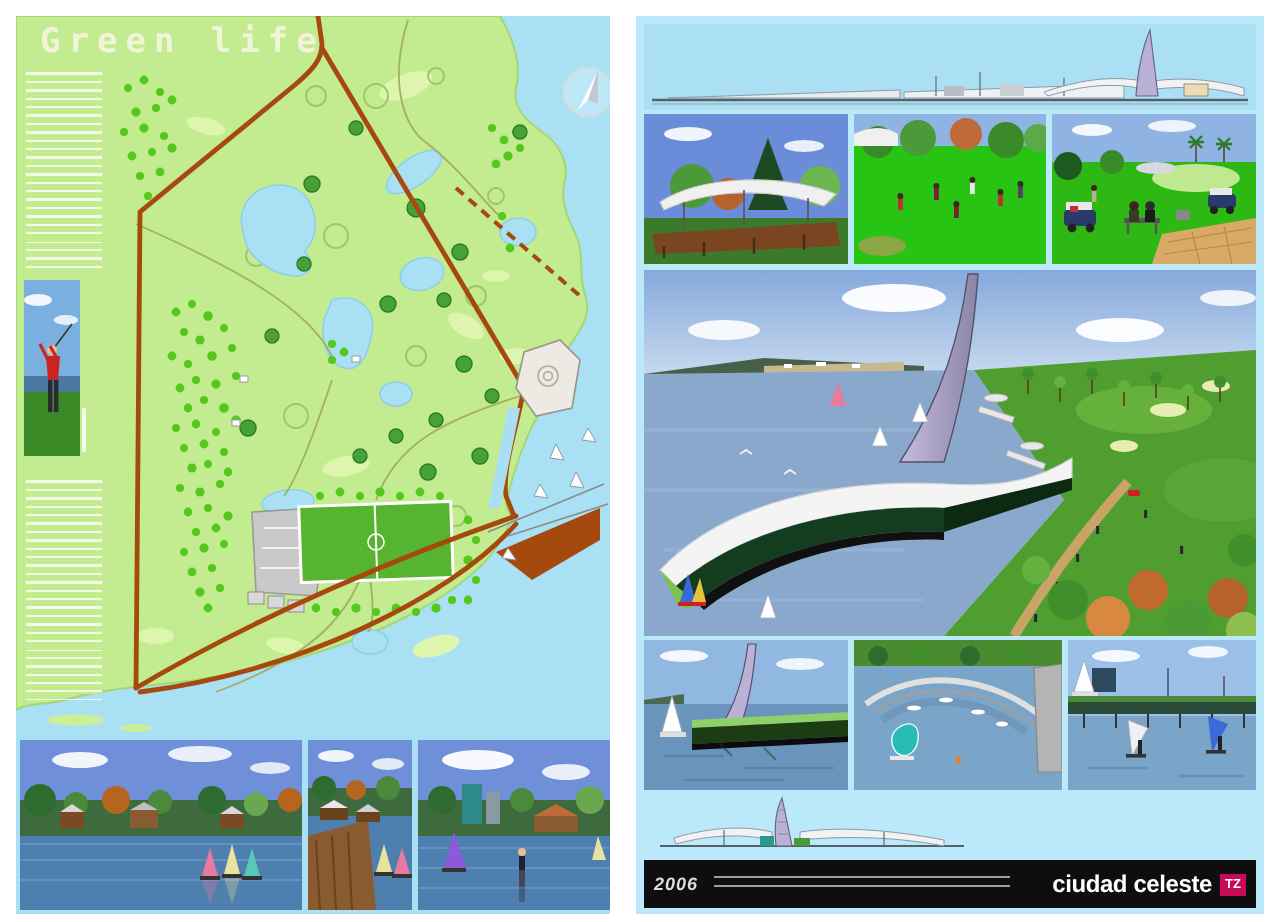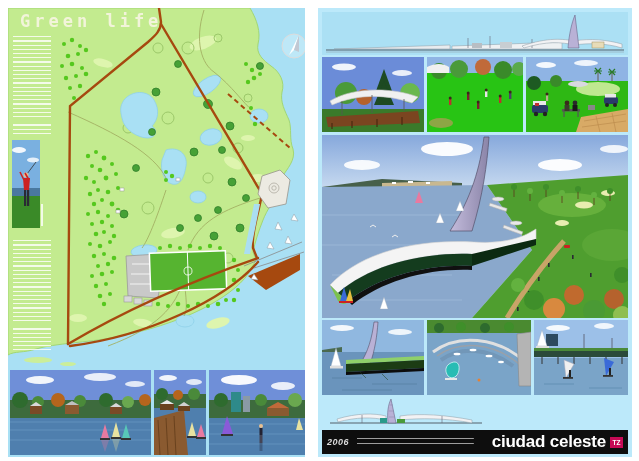--- a/index.html
+++ b/index.html
@@ -27,21 +27,21 @@
   }
   #textcol-1{left:5px;top:24px;height:104px}
   #textcol-2{left:5px;top:228px;height:114px}
   .photo-caption{position:absolute;left:33px;top:196px;width:2px;height:22px;background:rgba(255,255,255,.8)}
   #credit-bar{left:4px;top:422px;width:306px;height:18px;background:var(--bar-bg);
     display:flex;align-items:center;padding:12px 5px}
   #credit-year{font-weight:bold;font-style:italic;font-size:9px;color:#dcdcdc;letter-spacing:.5px}
   #credit-lines{flex:1;height:9px;margin:0 8px;opacity:.8;
     background-image:repeating-linear-gradient(180deg, rgba(255,255,255,.75) 0 1.2px, transparent 1.2px 4.5px);
     background-size:92% 100%;background-repeat:no-repeat}
-  #credit-brand{font-weight:bold;font-size:17px;color:#ffffff;letter-spacing:-.2px;white-space:nowrap}
+  #credit-brand{font-weight:bold;font-size:12px;color:#ffffff;letter-spacing:-.2px;white-space:nowrap}
   #credit-logo{width:13px;height:11px;margin-left:4px;background:var(--logo-bg);color:#fff;
     font-size:6.5px;font-weight:bold;display:flex;align-items:center;justify-content:center}
 </style>
 </head>
 <body>
 
 <div class="page">
 
   <section class="panel" id="panel-left">
 

